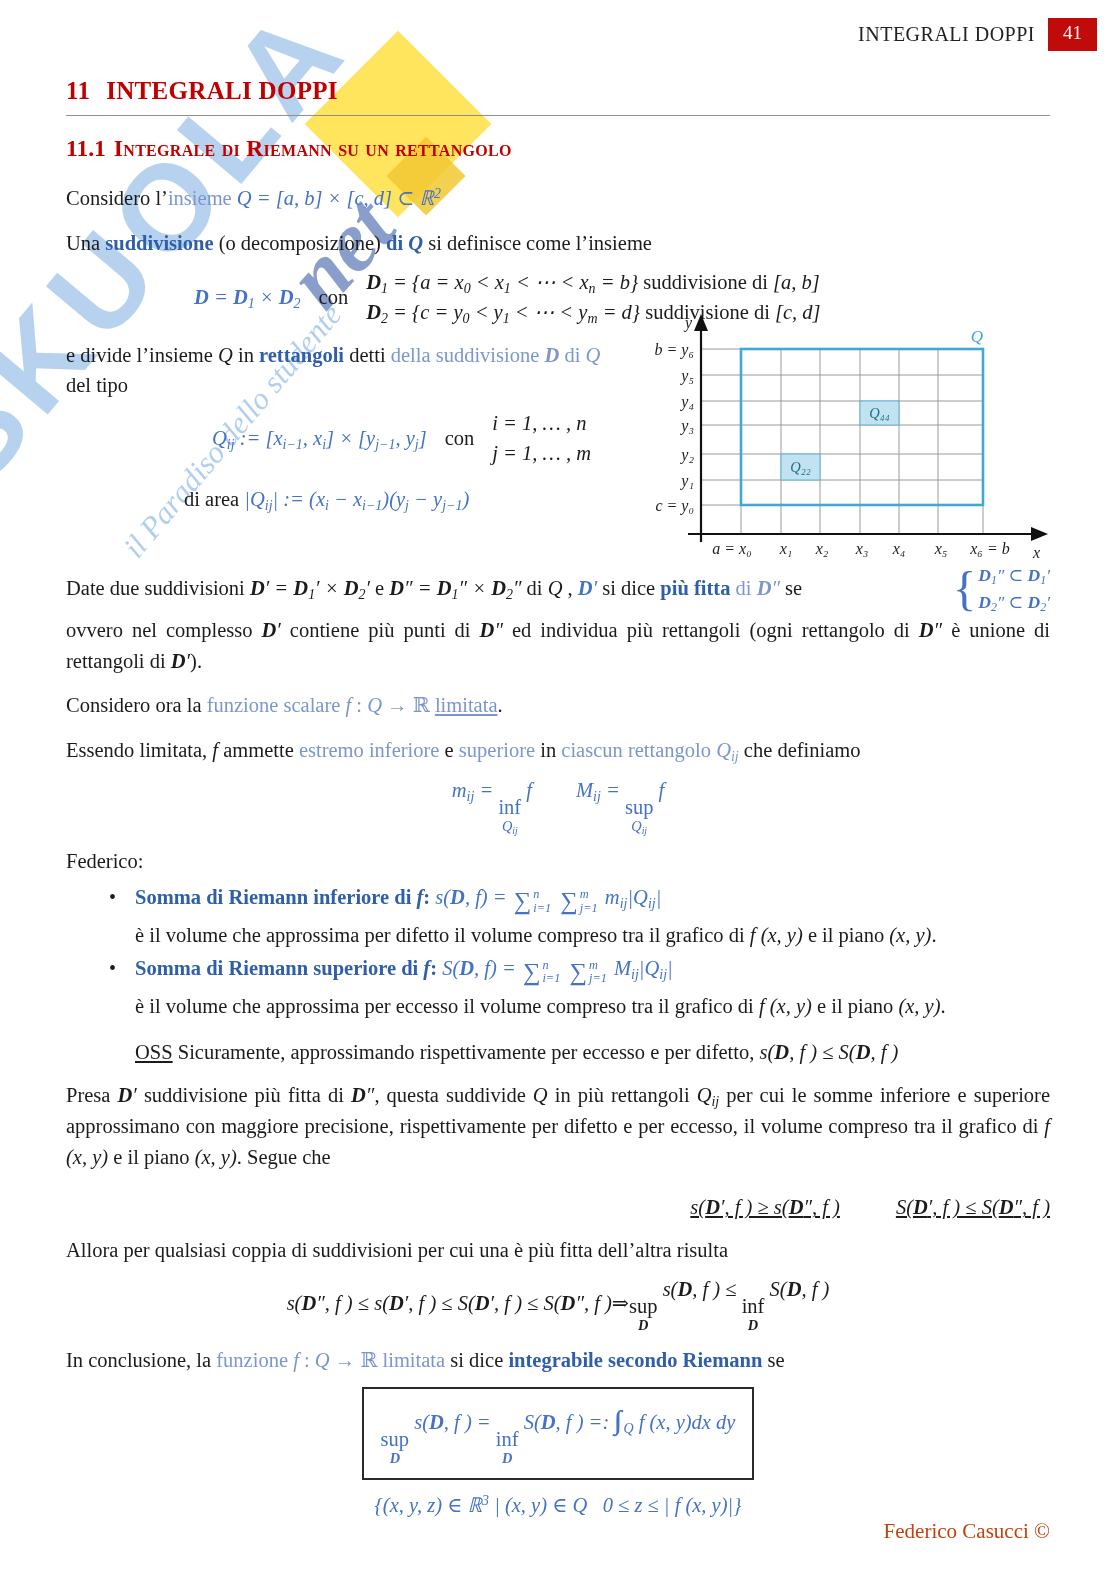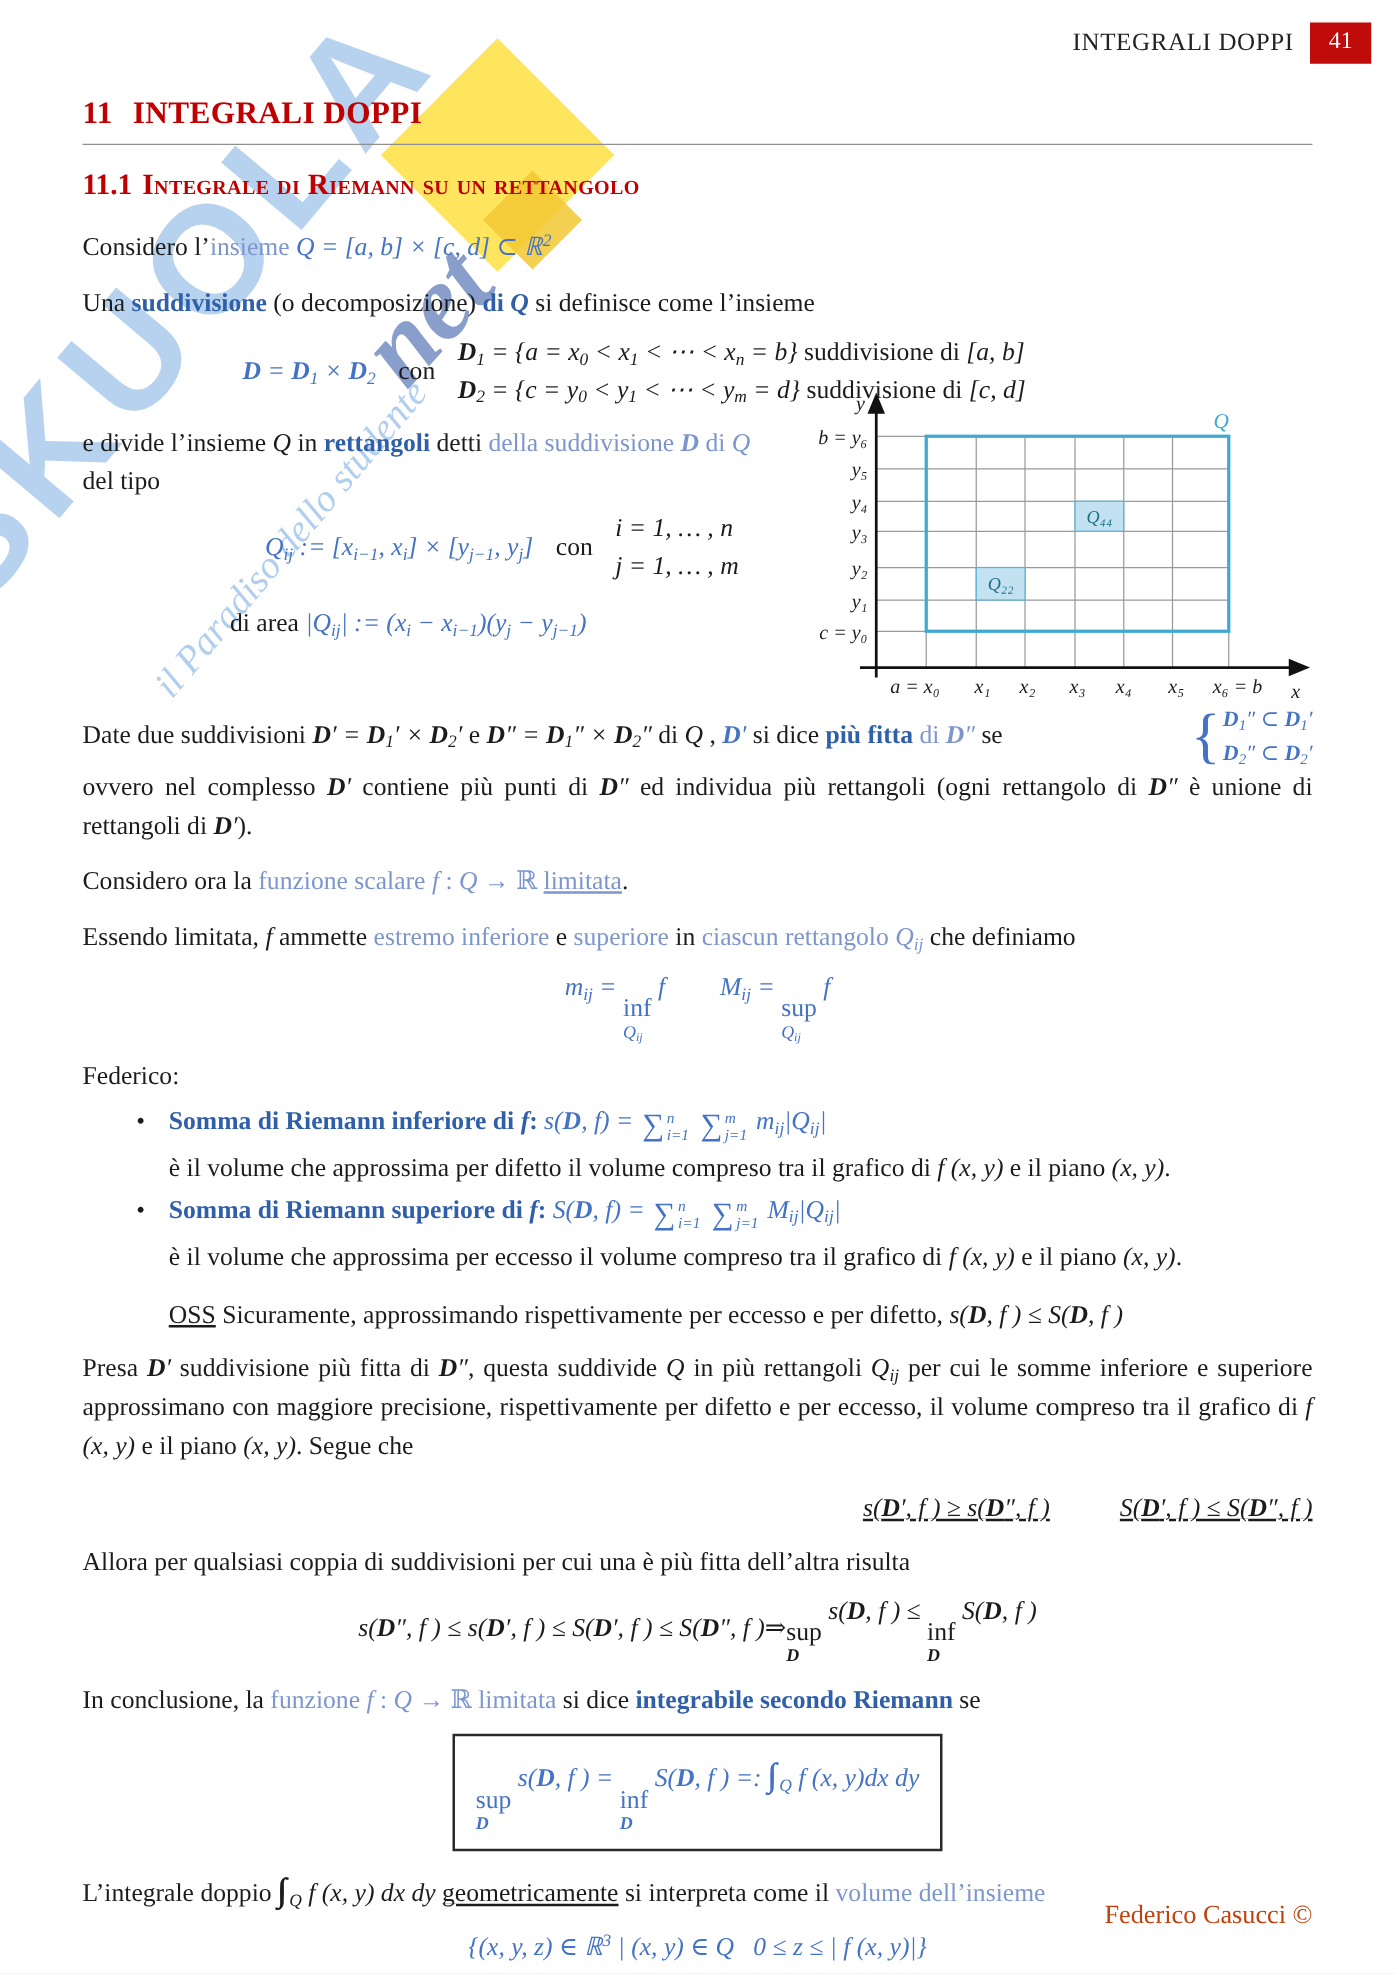--- a/index.html
+++ b/index.html
@@ -37,21 +37,21 @@
   .rm{font-style:normal;}
   .math{font-style:italic;}
   .lblue{color:#7c96cd;}
   .bblue{color:#2f5fa8;font-weight:bold;}
   .mblue{color:#4472c4;}
   .ul{text-decoration:underline;}
   .frak{font-weight:bold;}
   sub,sup{font-size:.68em;line-height:0;}
   sub{vertical-align:-.28em;}
   sup{vertical-align:.5em;}
-  .lim{display:inline-flex;flex-direction:column;align-items:flex-start;vertical-align:-.82em;line-height:1.05;}
+  .lim{display:inline-flex;flex-direction:column;align-items:center;vertical-align:-.82em;line-height:1.05;}
   .lim .limb{font-size:.7em;margin-top:1px;}
   .sum{display:inline-flex;align-items:center;font-style:normal;vertical-align:-.25em;margin:0 2px;}
   .sum .sig{font-size:1.2em;}
   .sum .sml{display:inline-flex;flex-direction:column;font-size:.6em;line-height:1.1;margin-left:2px;font-style:italic;}
   .ii{font-style:normal;letter-spacing:-.3em;margin-right:.34em;font-size:1.3em;}
   
   .mt12{margin-top:12px;} .mt14{margin-top:14px;}
   .p-considero{margin-top:17px;}
   .disp{line-height:1.45;}
   .d-sudd{display:flex;align-items:center;margin:10px 0 0 128px;gap:18px;}
@@ -278,21 +278,20 @@
     <div class="d-boxwrap disp">
       <span class="boxed mblue math"><span class="lim">
             <span class="limt"><span class="rm">sup</span></span>
             <span class="limb"><span class="frak">D</span></span>
           </span> s(<span class="frak">D</span>, f ) = <span class="lim">
             <span class="limt"><span class="rm">inf</span></span>
             <span class="limb"><span class="frak">D</span></span>
           </span> S(<span class="frak">D</span>, f ) =: <span class="ii">∫∫</span><sub>Q</sub> f (x, y)dx dy</span>
     </div>
 
-    <p class="mt12">L’integrale doppio <span class="it"><span class="ii">∫∫</span><sub>Q</sub> f (x, y) dx dy</span> <span class="ul">geometricamente</span> si interpreta come il <span class="lblue">volume dell’insieme</span></p>
 
     <div class="d-volume disp">
       <span class="mblue math">{(x, y, z) ∈ ℝ<sup>3</sup> | (x, y) ∈ Q  0 ≤ z ≤ | f (x, y)|}</span>
     </div>
   </div>
 
   <div class="footer">Federico Casucci ©</div>
 </div>
 
 </body></html>

